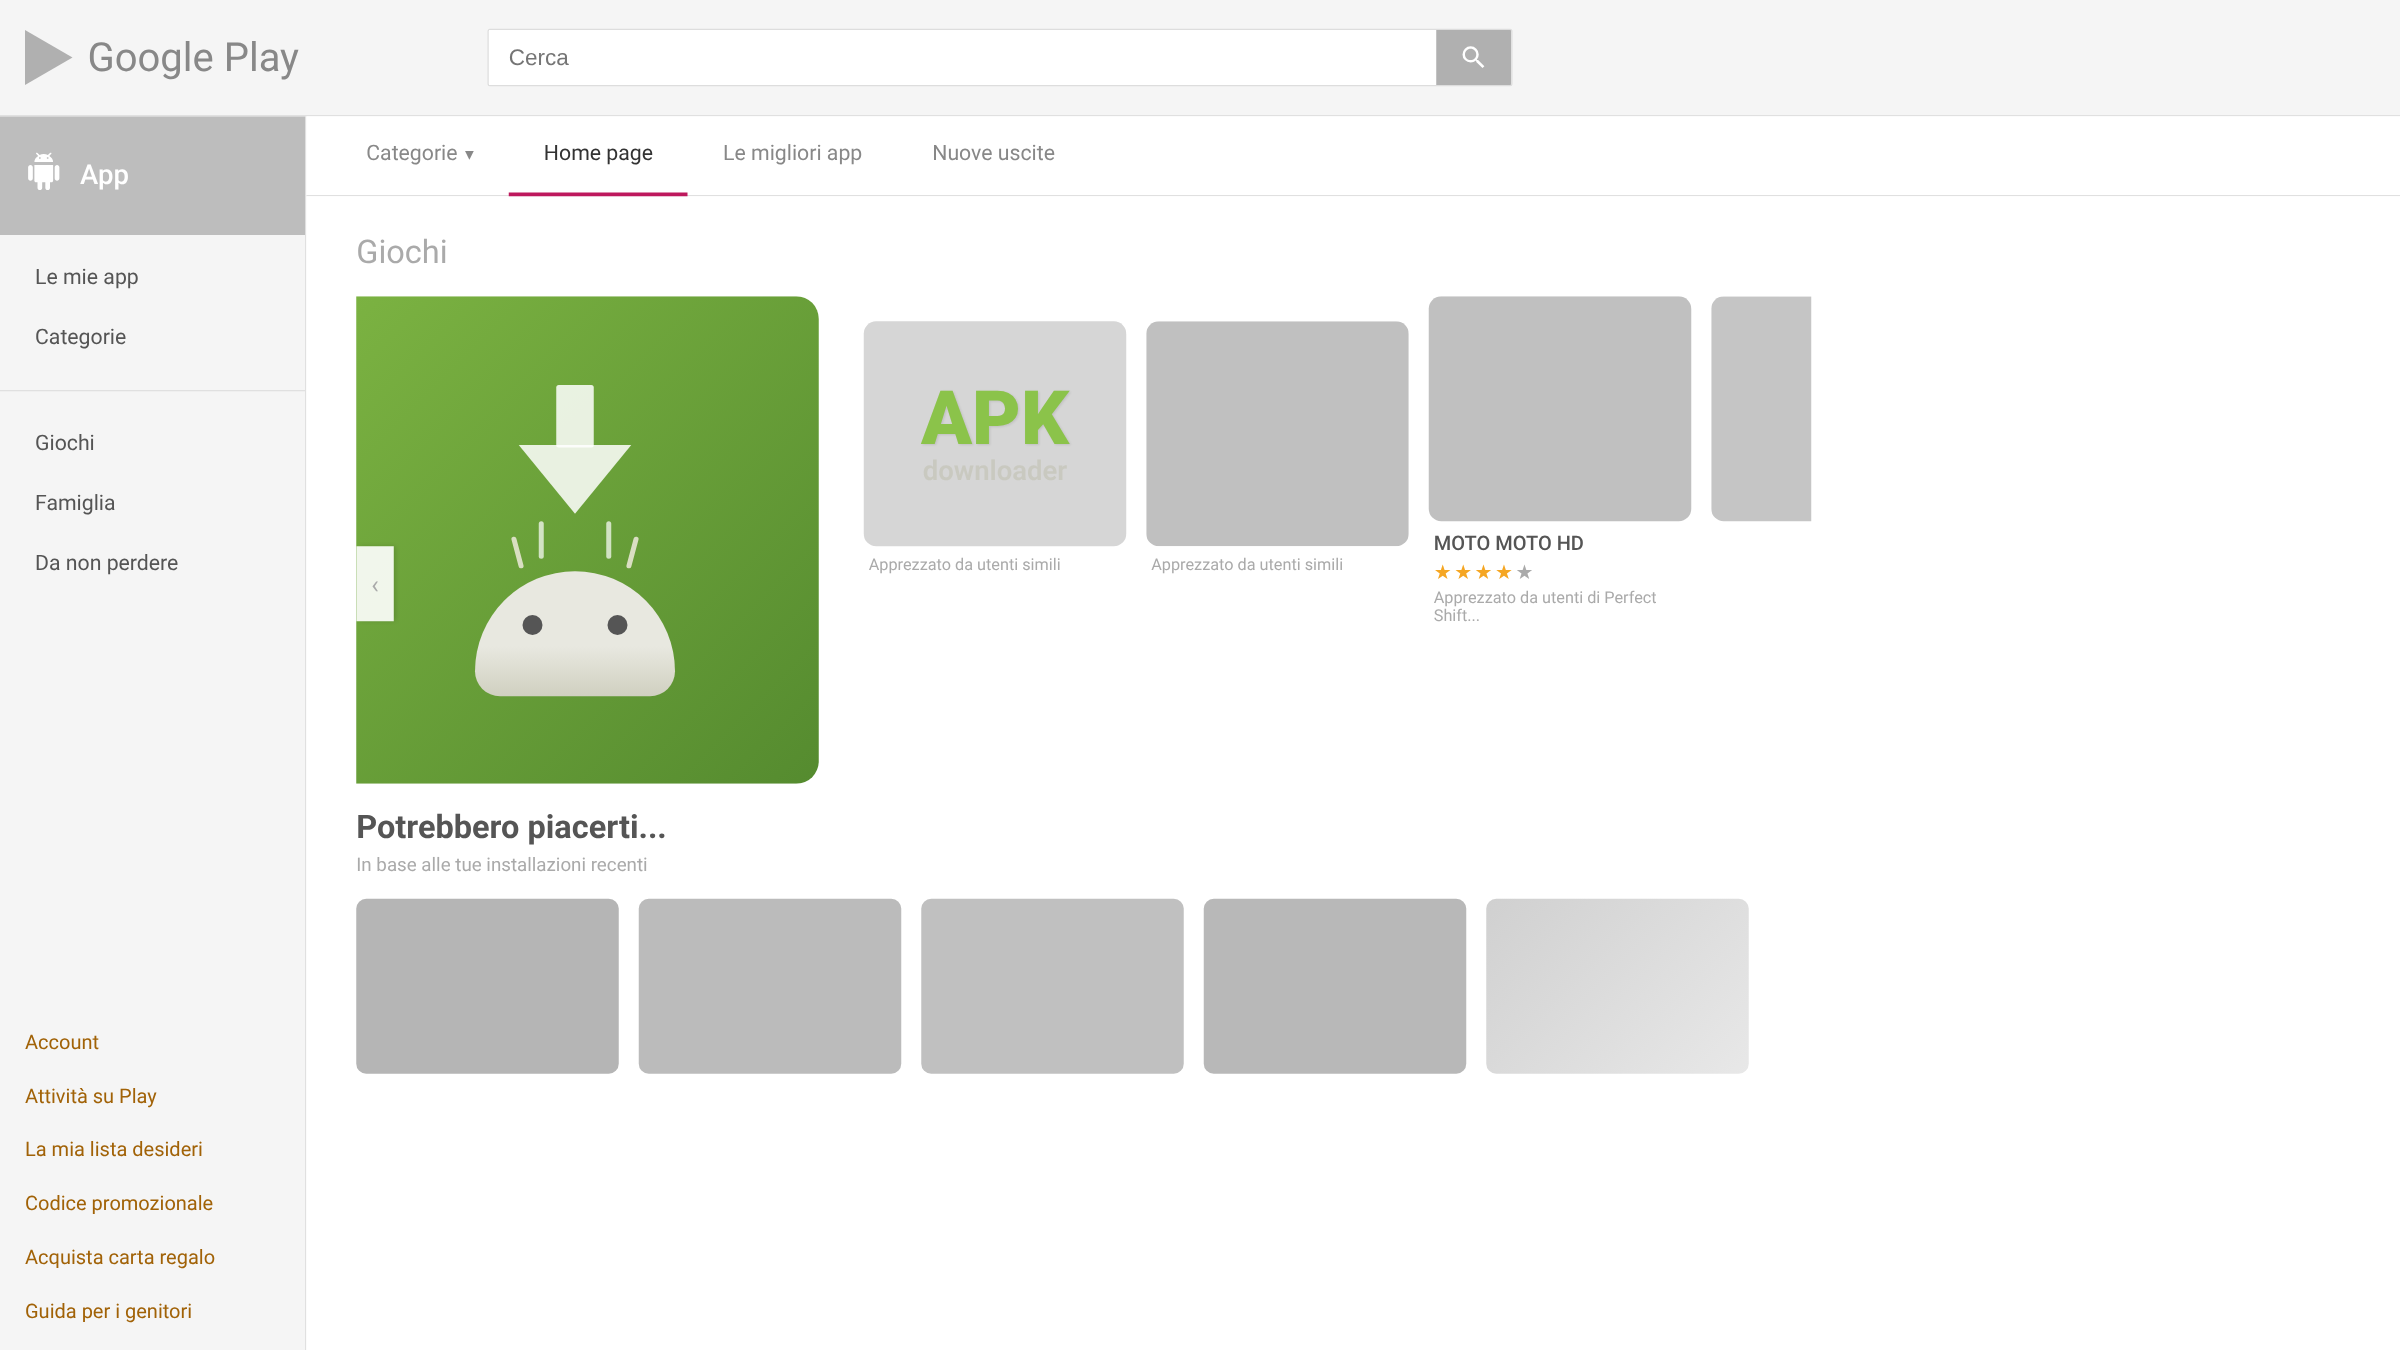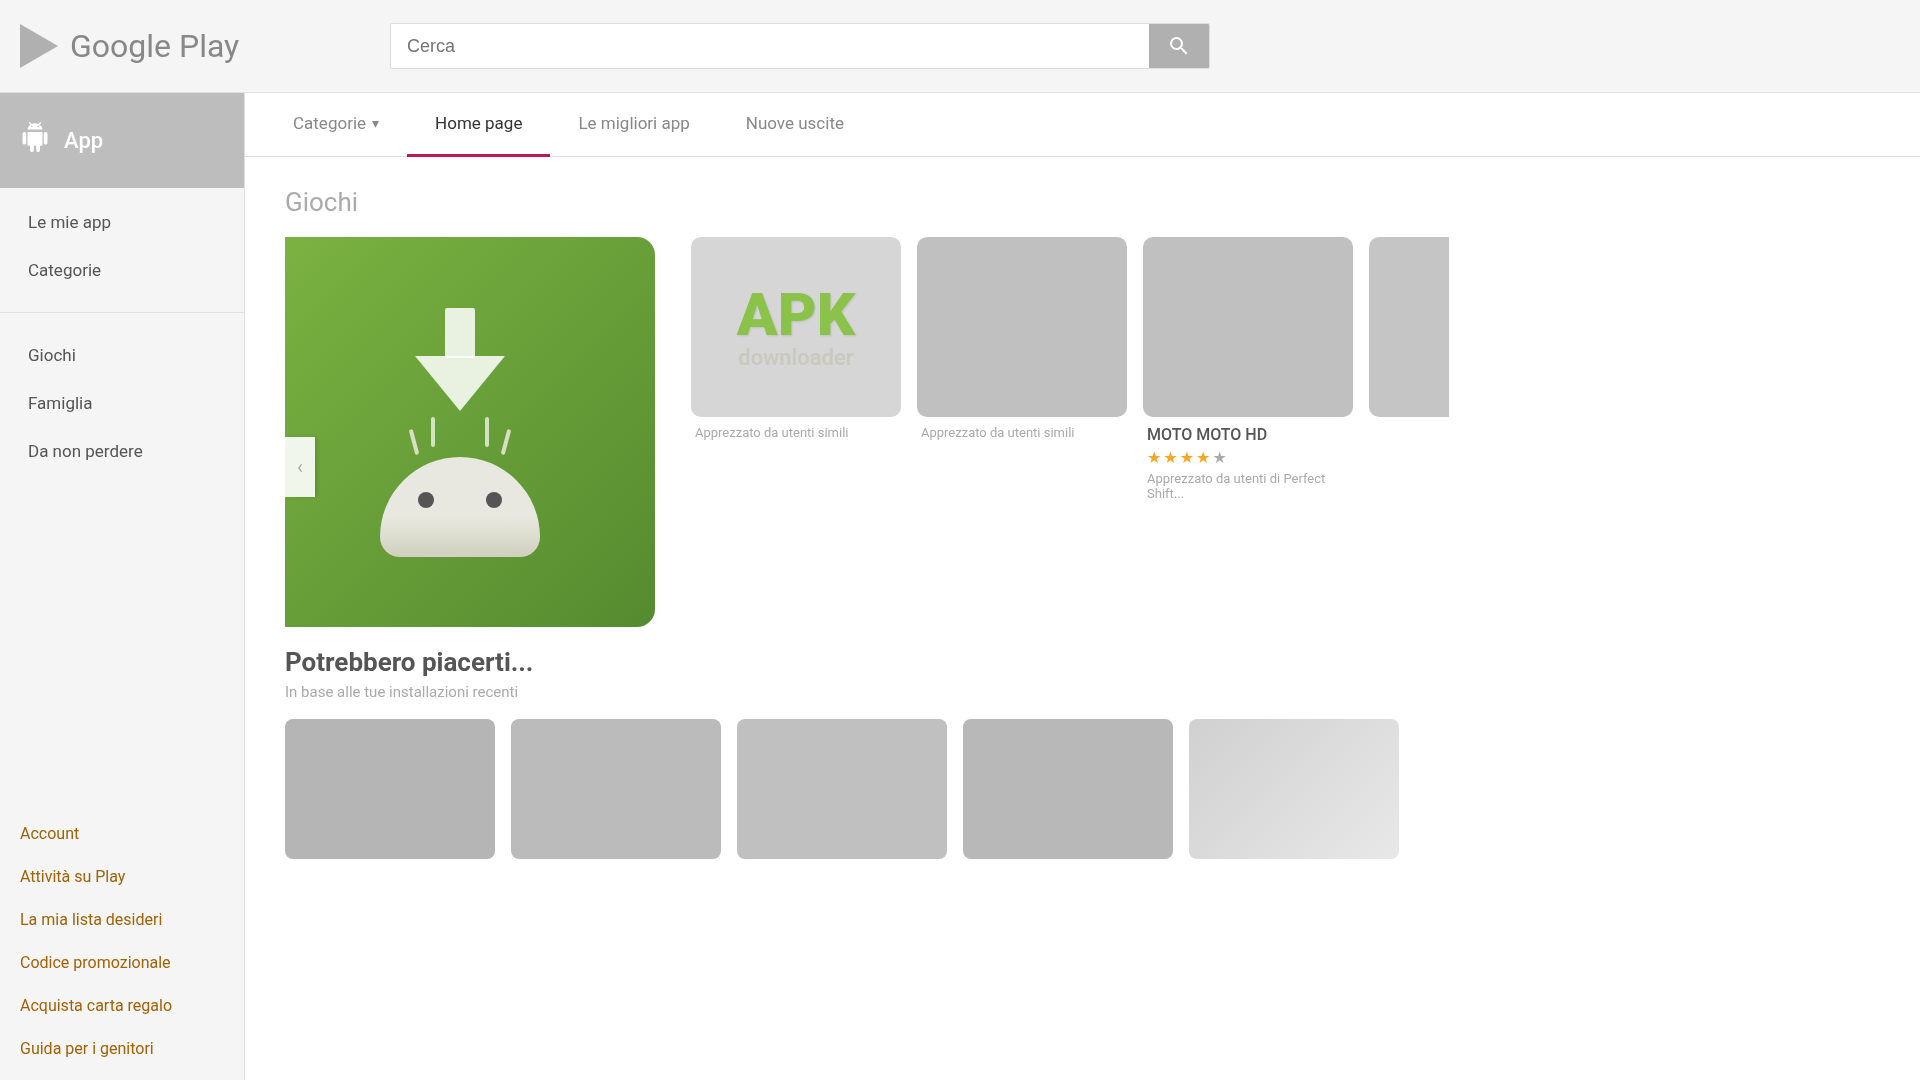--- a/index.html
+++ b/index.html
@@ -255,20 +255,21 @@
       transform: rotate(15deg);
     }
 
     
     .app-card {
       width: 210px;
       min-width: 210px;
       display: flex;
       flex-direction: column;
       cursor: pointer;
+      margin-top: 20px;
     }
     .app-card-img {
       width: 210px;
       height: 180px;
       border-radius: 10px;
       overflow: hidden;
       position: relative;
       background: #ddd;
       display: flex;
       align-items: center;

